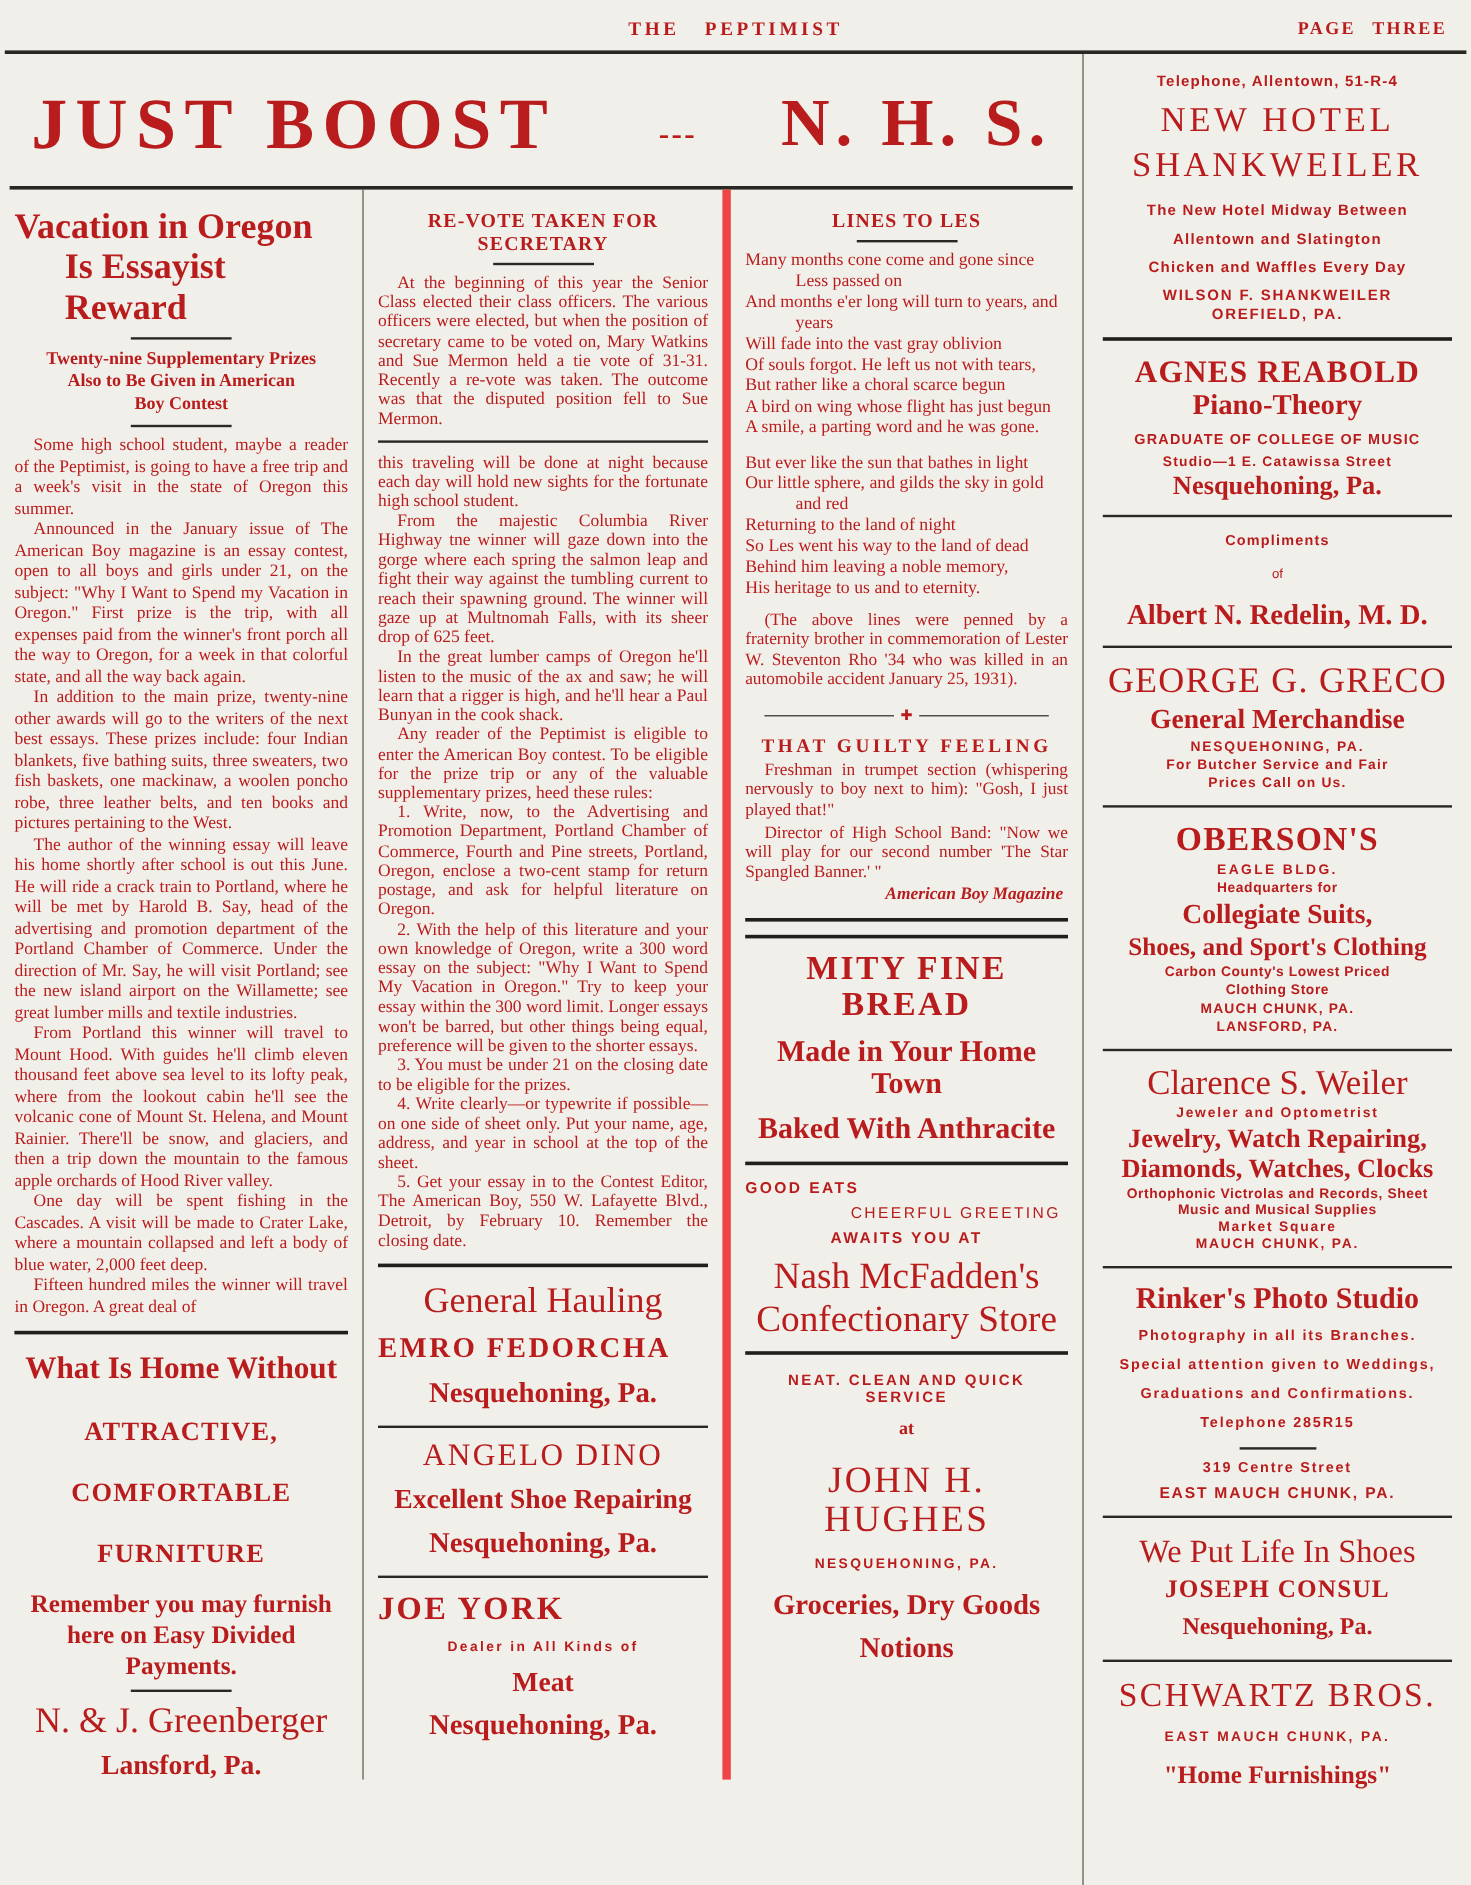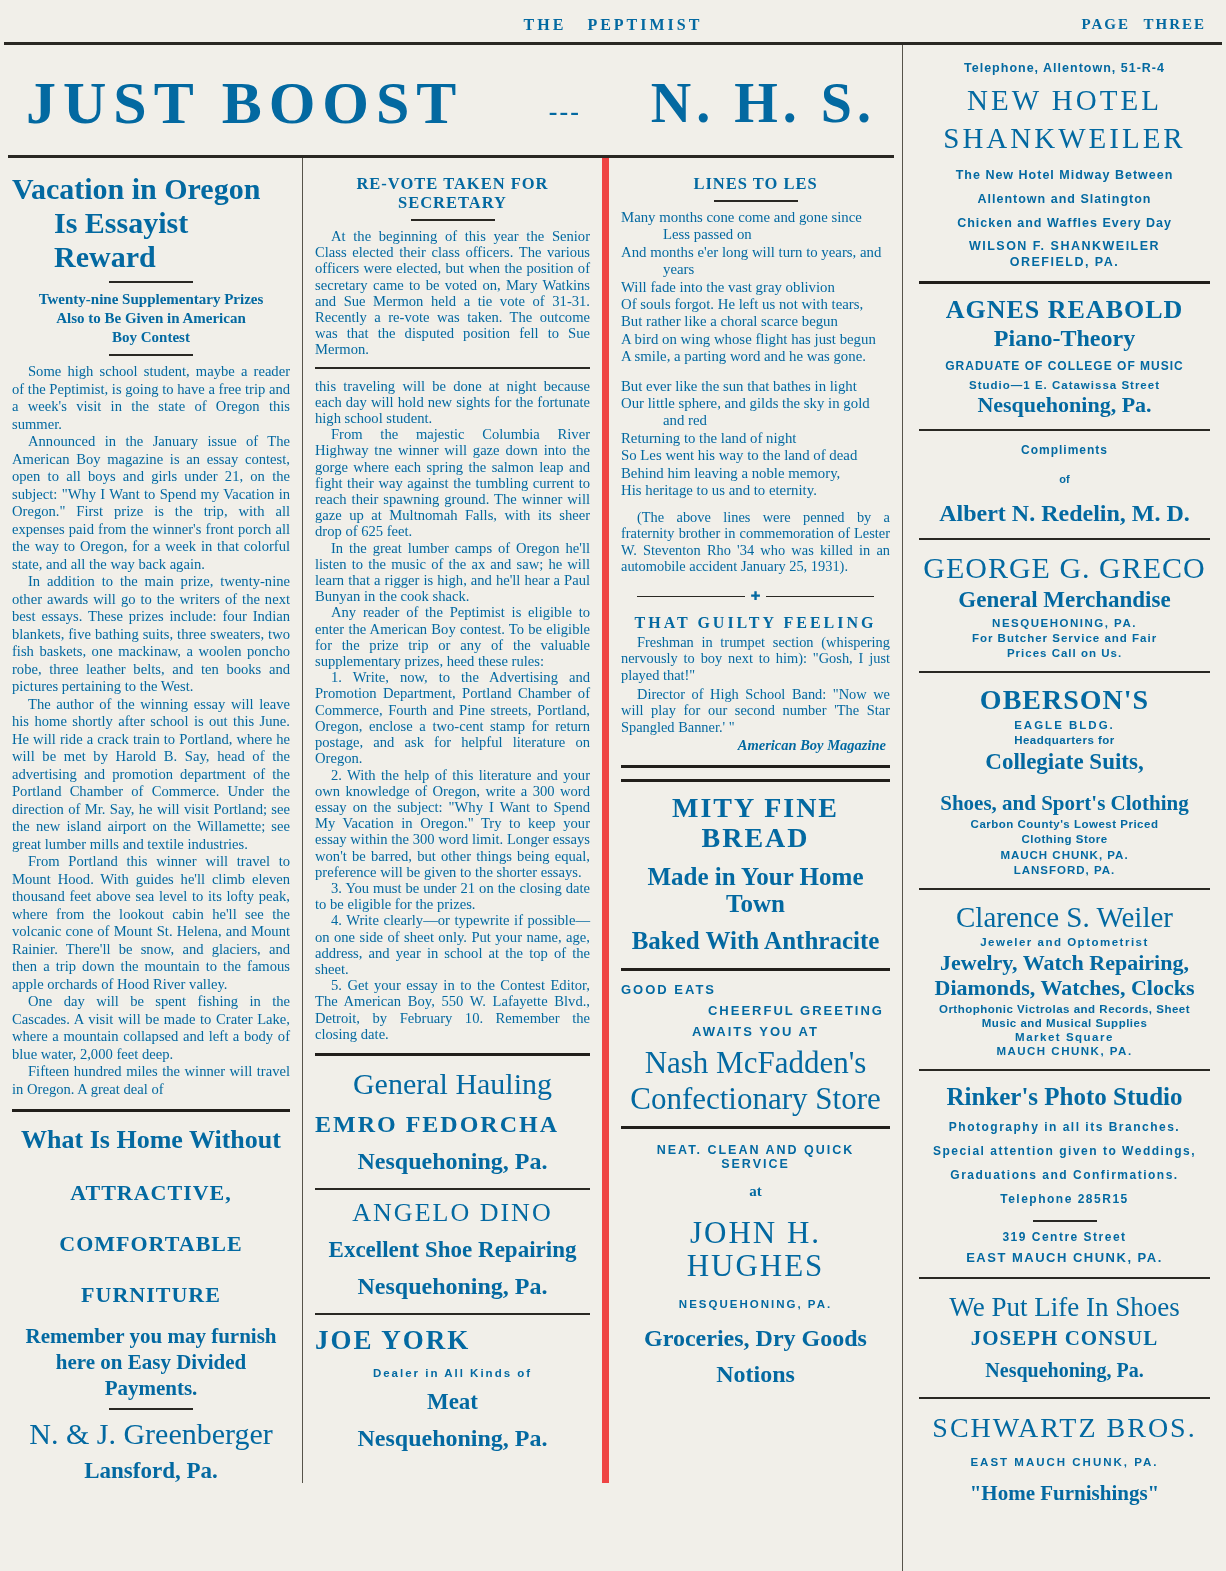--- a/index.html
+++ b/index.html
@@ -1,18 +1,18 @@
 <!DOCTYPE html>
 <html><head>
 <meta charset="utf-8">
 <style>
   html,body { margin:0; padding:0; background:#8a8681; }
   .page {
     position:relative; width:1226px; height:1571px; margin:0 auto;
-    background:#f1efe9; color:#0369a1; overflow:hidden;
+    background:#f1efe9; color:#b91c1c; overflow:hidden;
     font-family:"Liberation Serif", serif; box-sizing:border-box;
   }
   
   .topbar { position:relative; height:42px; }
   .masthead { position:absolute; left:0; right:0; top:16px; text-align:center;
     font-weight:bold; font-size:16px; letter-spacing:3px; word-spacing:14px; }
   .pagenum { position:absolute; right:20px; top:16px; font-weight:bold;
     font-size:15px; letter-spacing:2px; word-spacing:8px; }
   .top-rule { height:3px; background:#2a2823; margin:0 4px; }
   
@@ -64,51 +64,51 @@
   .ad2-line { font-size:23px; line-height:25px; font-weight:bold; text-align:center; margin-top:10px; }
   .ad2-sub { font-family:"Liberation Sans", sans-serif; font-weight:bold; font-size:11.5px; letter-spacing:2px; text-align:center; margin-top:12px; }
   
   .simmons-name { font-size:34px; line-height:36px; text-align:center; letter-spacing:2px; margin-top:10px; }
   .butcher { font-size:25px; line-height:27px; font-weight:bold; text-align:center; margin-top:8px; }
   .meats { font-family:"Liberation Sans", sans-serif; font-weight:bold; font-size:13px; line-height:18px; letter-spacing:2.5px; text-align:center; margin-top:8px; padding:0 20px; }
   .wagon { font-family:"Liberation Sans", sans-serif; font-weight:bold; font-size:13px; letter-spacing:1.5px; text-align:center; margin-top:6px; }
   .bread1 { font-size:28px; line-height:30px; font-weight:bold; letter-spacing:2px; text-align:center; margin-top:10px; }
   .bread2 { font-size:25px; line-height:27px; font-weight:bold; text-align:center; margin-top:10px; }
   .nash-left { font-family:"Liberation Sans", sans-serif; font-weight:bold; font-size:13px; letter-spacing:2px; text-align:left; margin-top:10px; }
-  .nash-right { font-family:"Liberation Sans", sans-serif; font-weight:bold; font-size:13px; letter-spacing:2px; text-align:right; padding-right:6px; margin-top:6px; }
+  .nash-right { font-family:"Liberation Sans", sans-serif; font-weight:normal; font-size:13px; letter-spacing:2px; text-align:right; padding-right:6px; margin-top:6px; }
   .nash-ctr { font-family:"Liberation Sans", sans-serif; font-weight:bold; font-size:13px; letter-spacing:2px; text-align:center; margin-top:6px; }
   .nash-name { font-size:31px; line-height:33px; text-align:center; margin-top:7px; }
   .hughes-sub { font-family:"Liberation Sans", sans-serif; font-weight:bold; font-size:12.5px; letter-spacing:2px; text-align:center; margin-top:14px; }
   .hughes-at { font-size:15px; font-weight:bold; text-align:center; margin-top:12px; }
   .hughes-name { font-size:31px; line-height:33px; text-align:center; letter-spacing:2px; margin-top:16px; }
   .hughes-city { font-family:"Liberation Sans", sans-serif; font-weight:bold; font-size:11.5px; letter-spacing:2px; text-align:center; margin-top:16px; }
   .hughes-goods { font-size:24px; line-height:26px; font-weight:bold; text-align:center; margin-top:15px; }
   
   .c4-phone { font-family:"Liberation Sans", sans-serif; font-weight:bold; font-size:12.5px; letter-spacing:1px; }
   .c4-hotel { font-size:29px; line-height:32px; letter-spacing:3px; margin-top:9px; }
   .c4-note { font-family:"Liberation Sans", sans-serif; font-weight:bold; font-size:12.5px; letter-spacing:1px; margin-top:10px; }
   .c4-owner { font-family:"Liberation Sans", sans-serif; font-weight:bold; font-size:12.5px; letter-spacing:1.5px; margin-top:9px; }
   .c4-owner2 { font-family:"Liberation Sans", sans-serif; font-weight:bold; font-size:12.5px; letter-spacing:1.5px; margin-top:2px; }
   .reabold-name { font-size:26px; line-height:28px; font-weight:bold; letter-spacing:1px; }
   .reabold-sub { font-size:24px; line-height:26px; font-weight:bold; margin-top:1px; }
   .reabold-grad { font-family:"Liberation Sans", sans-serif; font-weight:bold; font-size:12px; letter-spacing:1px; margin-top:8px; }
   .reabold-studio { font-family:"Liberation Sans", sans-serif; font-weight:bold; font-size:11.5px; letter-spacing:1px; margin-top:6px; }
   .reabold-city { font-size:22px; line-height:24px; font-weight:bold; margin-top:2px; }
   .compl { font-family:"Liberation Sans", sans-serif; font-weight:bold; font-size:12px; letter-spacing:1px; margin-top:10px; }
-  .compl-of { font-family:"Liberation Sans", sans-serif; font-weight:bold; font-size:11px; margin-top:16px; }
+  .compl-of { font-family:"Liberation Sans", sans-serif; font-weight:normal; font-size:11px; margin-top:16px; }
   .redelin-name { font-size:24px; line-height:26px; font-weight:bold; margin-top:15px; }
   .greco-name { font-size:30px; line-height:32px; letter-spacing:1px; }
   .greco-sub { font-size:23px; line-height:25px; font-weight:bold; margin-top:3px; }
   .greco-sm { font-family:"Liberation Sans", sans-serif; font-weight:bold; font-size:11.5px; letter-spacing:1.5px; margin-top:5px; }
   .greco-sm2 { font-family:"Liberation Sans", sans-serif; font-weight:bold; font-size:11.5px; letter-spacing:1px; margin-top:3px; }
   .oberson-name { font-size:28px; line-height:30px; font-weight:bold; letter-spacing:1px; }
   .oberson-sm { font-family:"Liberation Sans", sans-serif; font-weight:bold; font-size:11.5px; letter-spacing:2px; margin-top:4px; }
   .oberson-sm2 { font-family:"Liberation Sans", sans-serif; font-weight:bold; font-size:11.5px; letter-spacing:0.5px; margin-top:3px; }
   .oberson-md { font-size:23px; line-height:25px; font-weight:bold; margin-top:3px; }
-  .oberson-md2 { font-size:21px; line-height:23px; font-weight:bold; margin-top:18px; }
+  .oberson-md2 { font-size:21px; line-height:23px; font-weight:bold; margin-top:4px; }
   .weiler-name { font-size:29px; line-height:31px; }
   .weiler-sm { font-family:"Liberation Sans", sans-serif; font-weight:bold; font-size:11.5px; letter-spacing:1.5px; margin-top:3px; }
   .weiler-md { font-size:22px; line-height:24px; font-weight:bold; margin-top:3px; }
   .weiler-md2 { font-size:22px; line-height:24px; font-weight:bold; margin-top:1px; }
   .rinker-name { font-size:25px; line-height:27px; font-weight:bold; margin-top:2px; }
   .rinker-sm { font-family:"Liberation Sans", sans-serif; font-weight:bold; font-size:12px; letter-spacing:1.5px; margin-top:10px; }
   .rinker-srule { width:64px; height:2px; background:#2a2823; margin:14px auto 6px auto; }
   .consul-line { font-size:27px; line-height:29px; margin-top:14px; }
   .consul-name { font-size:21px; line-height:23px; font-weight:bold; letter-spacing:1px; margin-top:5px; }
   .consul-city { font-size:20px; line-height:22px; font-weight:bold; margin-top:9px; }

